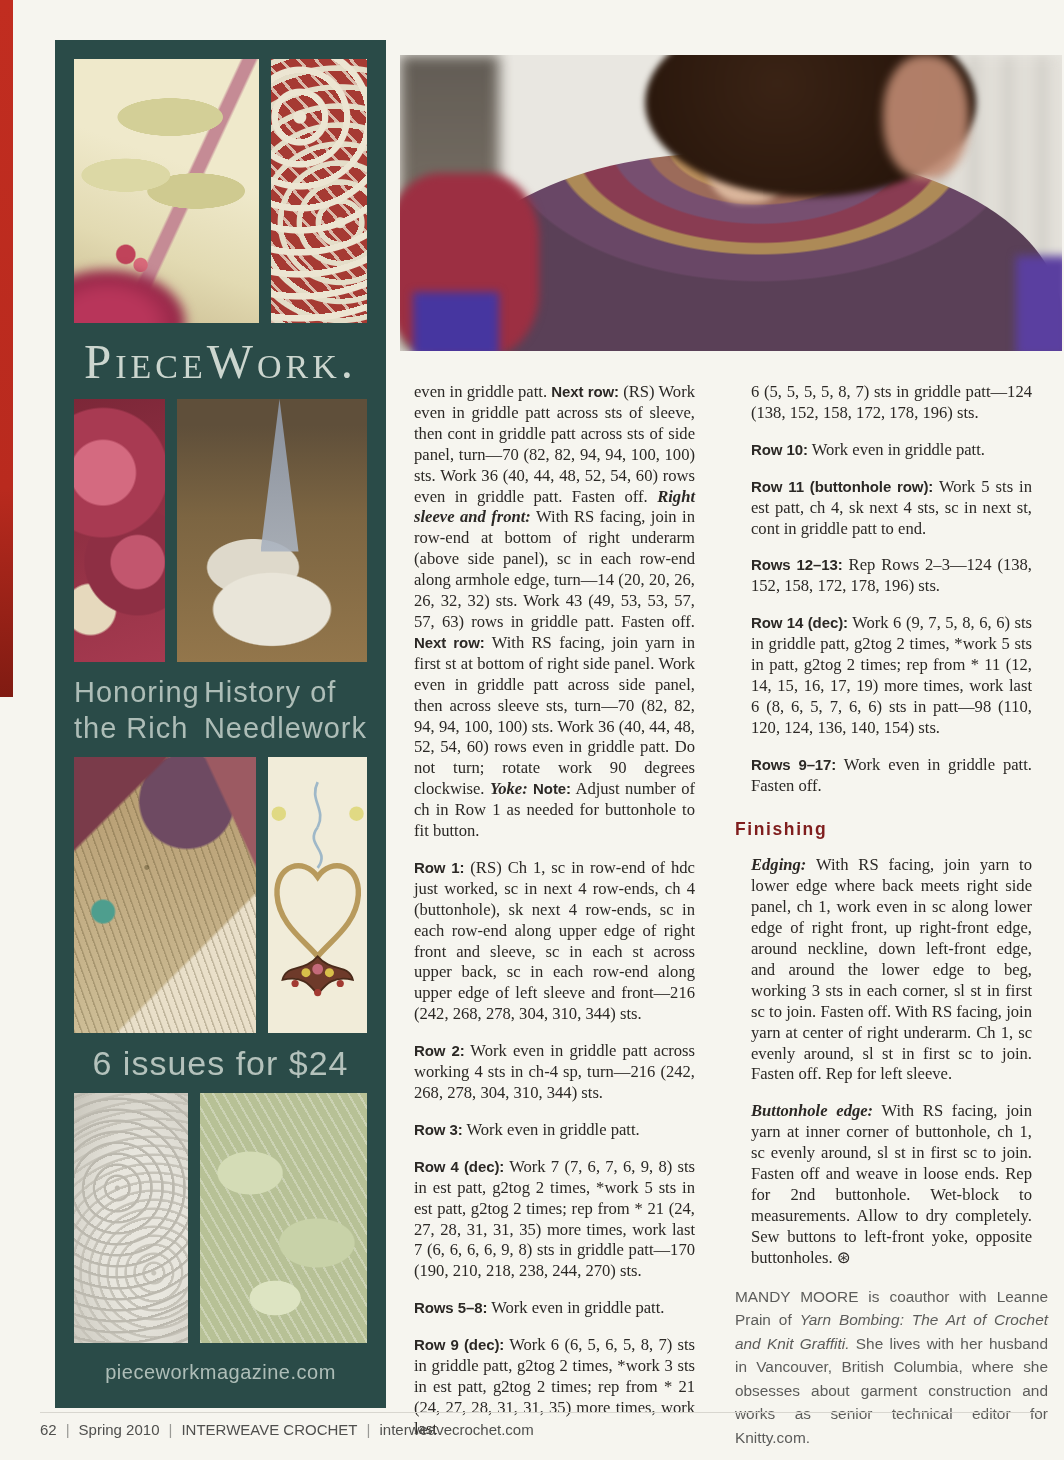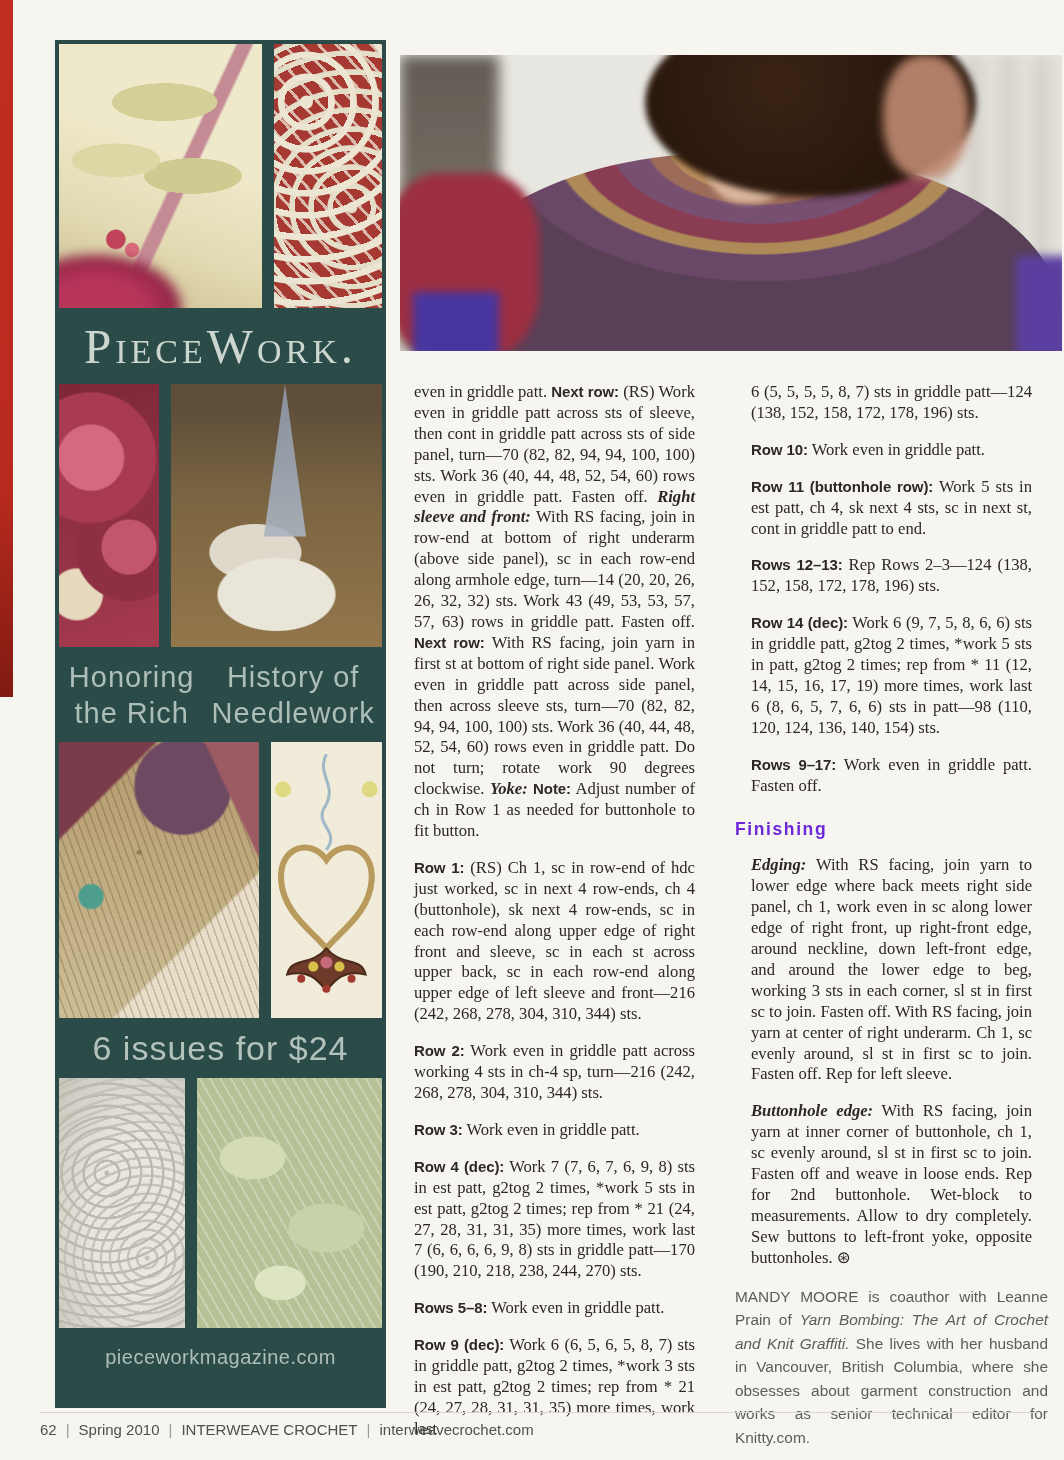--- a/index.html
+++ b/index.html
@@ -5,21 +5,21 @@
   html,body{margin:0;padding:0;background:#dddbd4;}
   .page{position:relative;width:1064px;height:1460px;background:#f6f5ef;overflow:hidden;
         font-family:"Liberation Serif",serif;}
 
   
   .edge-strip{position:absolute;left:0;top:0;width:13px;height:697px;
               background:linear-gradient(180deg,#c12d20 0%,#b92a1e 70%,#801b12 100%);}
 
   
   .sidebar{position:absolute;left:55px;top:40px;width:331px;height:1368px;
-           background:#2a4b48;box-sizing:border-box;padding:4px;text-align:center;}
+           background:#2a4b48;box-sizing:border-box;padding:19px;}
   .ad-row{display:flex;gap:12px;}
   .row1{height:264px;} .row2{height:263px;margin-top:0;} .row3{height:276px;} .row4{height:250px;}
   .photo{position:relative;overflow:hidden;height:100%;}
 
   .ph-pincushion{flex:0 0 63%;background-color:#e6dfbd;background-image:
      radial-gradient(ellipse 95px 34px at 52% 22%, #d3cf97 0 55%, rgba(0,0,0,0) 56%),
      radial-gradient(ellipse 80px 30px at 28% 44%, #dcd8a5 0 55%, rgba(0,0,0,0) 56%),
      radial-gradient(ellipse 88px 32px at 66% 50%, #cfca90 0 55%, rgba(0,0,0,0) 56%),
      radial-gradient(circle 15px at 28% 74%, #c0435a 0 60%, rgba(0,0,0,0) 70%),
      radial-gradient(circle 11px at 36% 78%, #d86a7a 0 60%, rgba(0,0,0,0) 70%),
@@ -108,21 +108,21 @@
   
   .col{position:absolute;top:366px;width:313px;color:#2b2825;
        font-size:16.6px;line-height:20.9px;text-align:justify;}
   .col-left{left:398px;}
   .col-right{left:735px;}
   .col p{margin:16px;}
   .seg-b{font-family:"Liberation Sans",sans-serif;font-weight:700;font-size:15px;letter-spacing:-.1px;}
   .seg-bi{font-weight:700;font-style:italic;}
   .seg-i{font-style:italic;}
   .finishing-heading{font-family:"Liberation Sans",sans-serif;font-weight:700;font-size:17.5px;
-     letter-spacing:1.6px;margin:22px 0 5px;color:#6d28d9;text-align:left;}
+     letter-spacing:1.6px;margin:22px 0 5px;color:#7f1d1d;text-align:left;}
   .bio{margin-top:8px;font-family:"Liberation Sans",sans-serif;font-size:15.4px;
      line-height:23.5px;color:#5c5c5a;text-align:justify;}
 
   
   .footer{position:absolute;left:40px;top:1412px;width:1000px;border-top:1px solid #d8d6cf;
      padding-top:8px;font-family:"Liberation Sans",sans-serif;font-size:15px;color:#4f4f4d;}
   .f-sep{margin:0 9px;color:#9a9a96;}
 </style>
 </head>
 <body>

